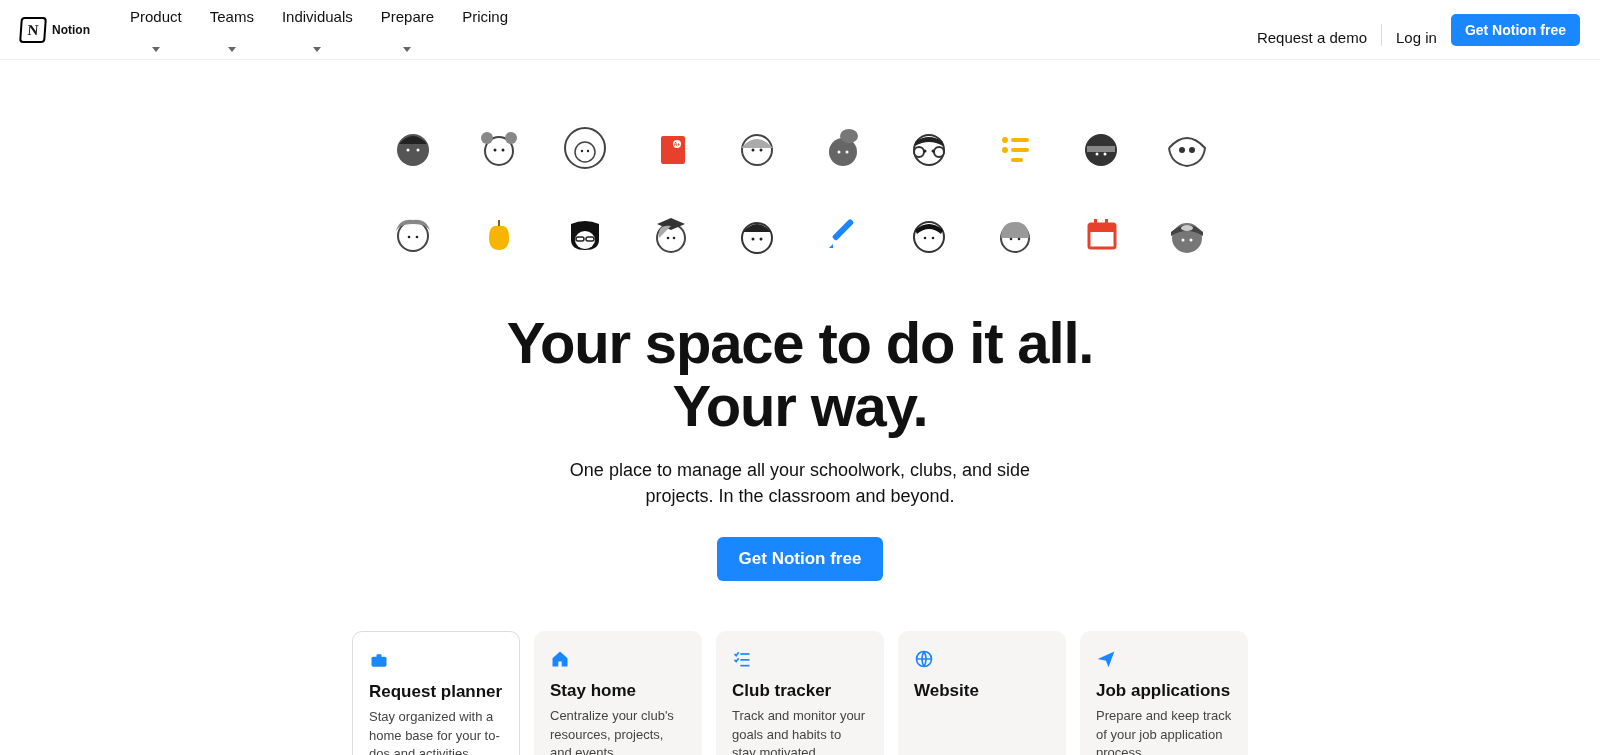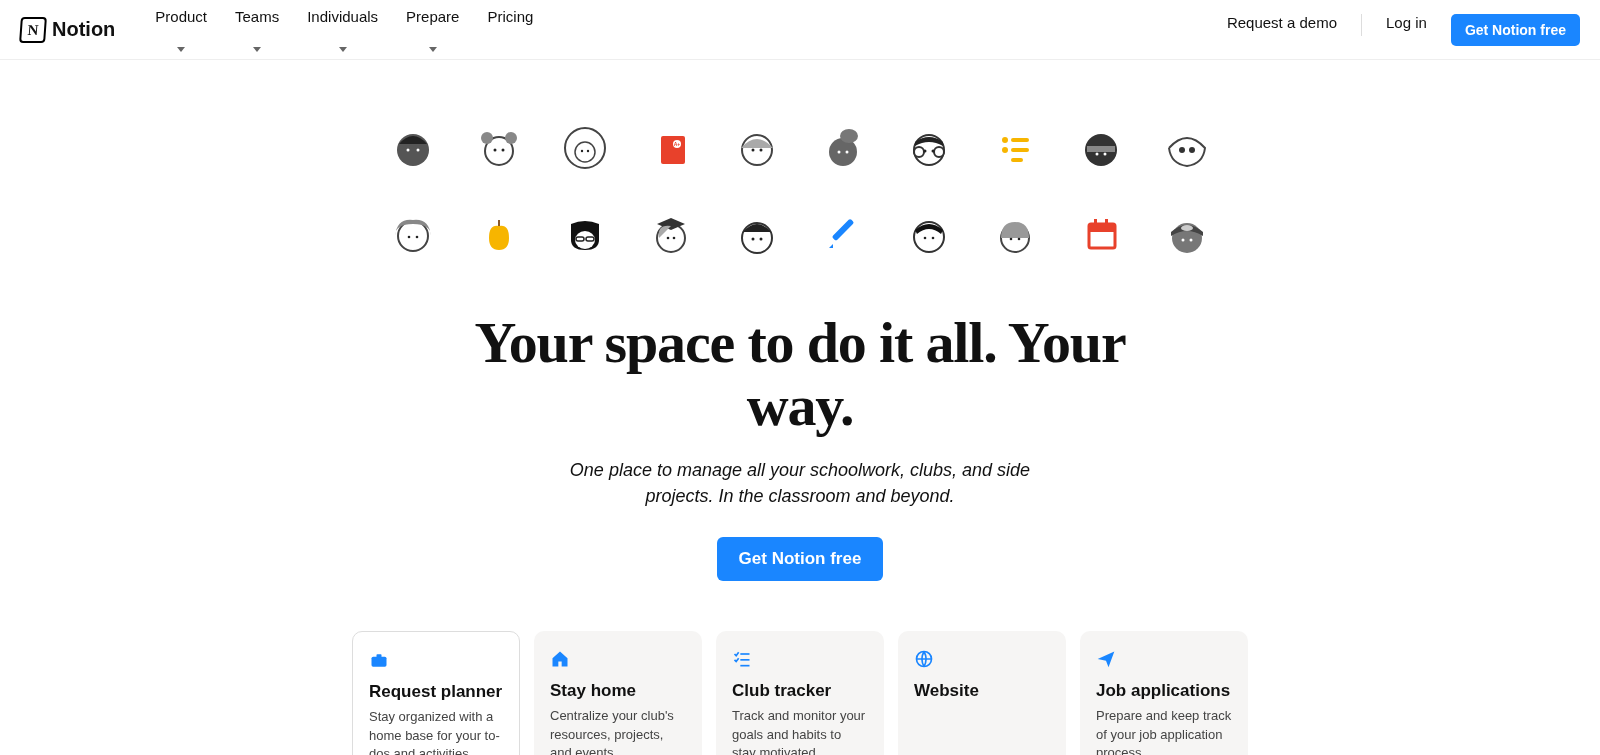--- a/index.html
+++ b/index.html
@@ -31,43 +31,43 @@
   border: 2px solid #000;
   border-radius: 4px;
   display: flex;
   align-items: center;
   justify-content: center;
   font-weight: 900;
   font-size: 15px;
   font-family: Georgia, serif;
   transform: skew(-4deg);
 }
-.logo-text { font-weight: 600; font-size: 20px; }
+.logo-text { font-weight: 600; font-size: 12px; }
 .nav { display: flex; gap: 28px; }
 .nav-item {
   display: flex;
   align-items: center;
   gap: 20px;
   font-size: 15px;
   font-weight: 500;
   cursor: pointer;
   flex-direction: column;
 }
 .chev {
   width: 0; height: 0;
   border-left: 4px solid transparent;
   border-right: 4px solid transparent;
   border-top: 5px solid #666;
   margin-top: 2px;
 }
 .header-right {
   margin-left: auto;
   display: flex;
-  align-items: flex-start;
-  gap: 24px;
+  align-items: flex-end;
+  gap: 14px;
 }
 .demo-link, .login-link { font-size: 15px; font-weight: 500; cursor: pointer; }
 .vsep { width: 1px; height: 22px; background: #ddd; }
 .btn-primary {
   background: #1a86ff;
   color: #fff;
   font-weight: 600;
   font-size: 14px;
   padding: 8px 14px;
   border-radius: 5px;
@@ -88,29 +88,27 @@
   display: flex; align-items: center; justify-content: center;
 }
 .av svg { width: 48px; height: 48px; }
 .headline {
   font-size: 58px;
   font-weight: 800;
   line-height: 1.08;
   letter-spacing: -0.02em;
   max-width: 700px;
   margin: 0 auto 20px;
-  font-family: Liberation Serif, serif;
 }
 .subhead {
   font-size: 18px;
   color: #111;
   max-width: 500px;
   margin: 16px auto 28px;
   line-height: 1.45;
-  font-style: italic;
 }
 .cta {
   background: #1a86ff;
   color: #fff;
   font-weight: 600;
   font-size: 17px;
   padding: 12px 22px;
   border-radius: 6px;
   border: none;
   cursor: pointer;

